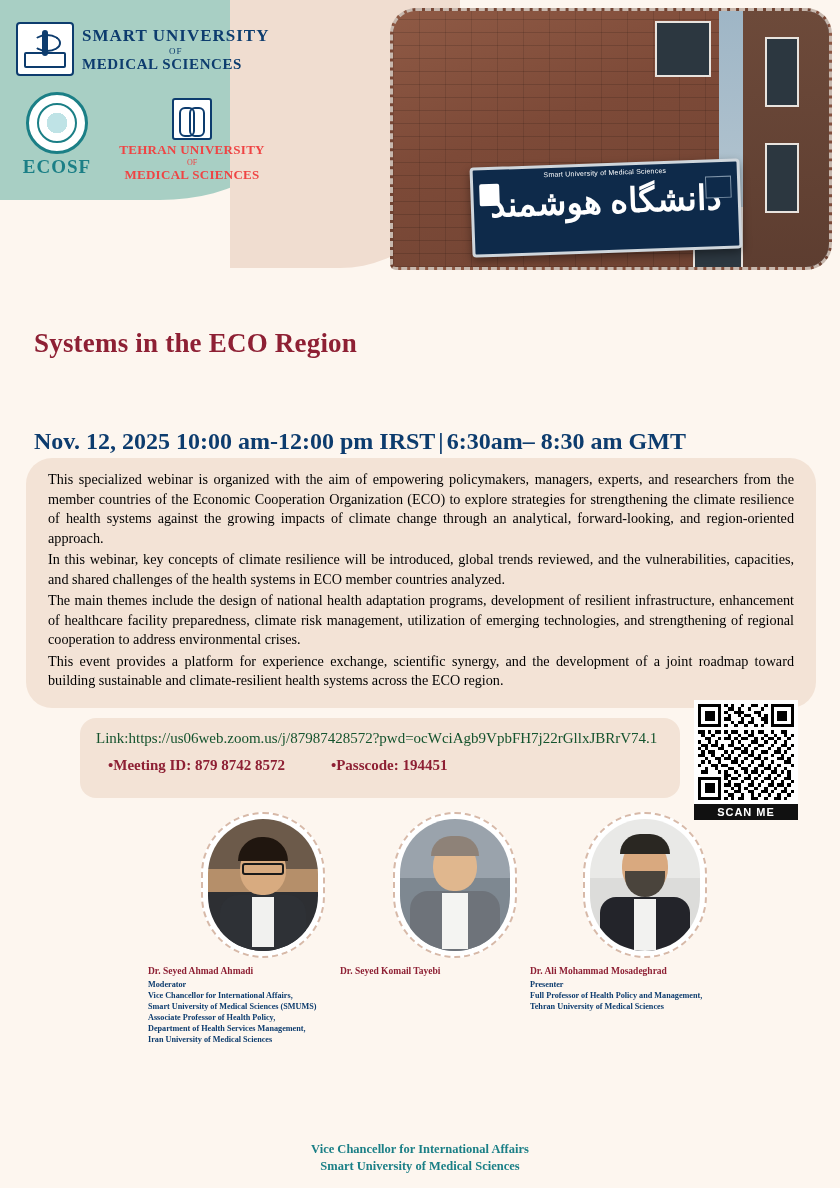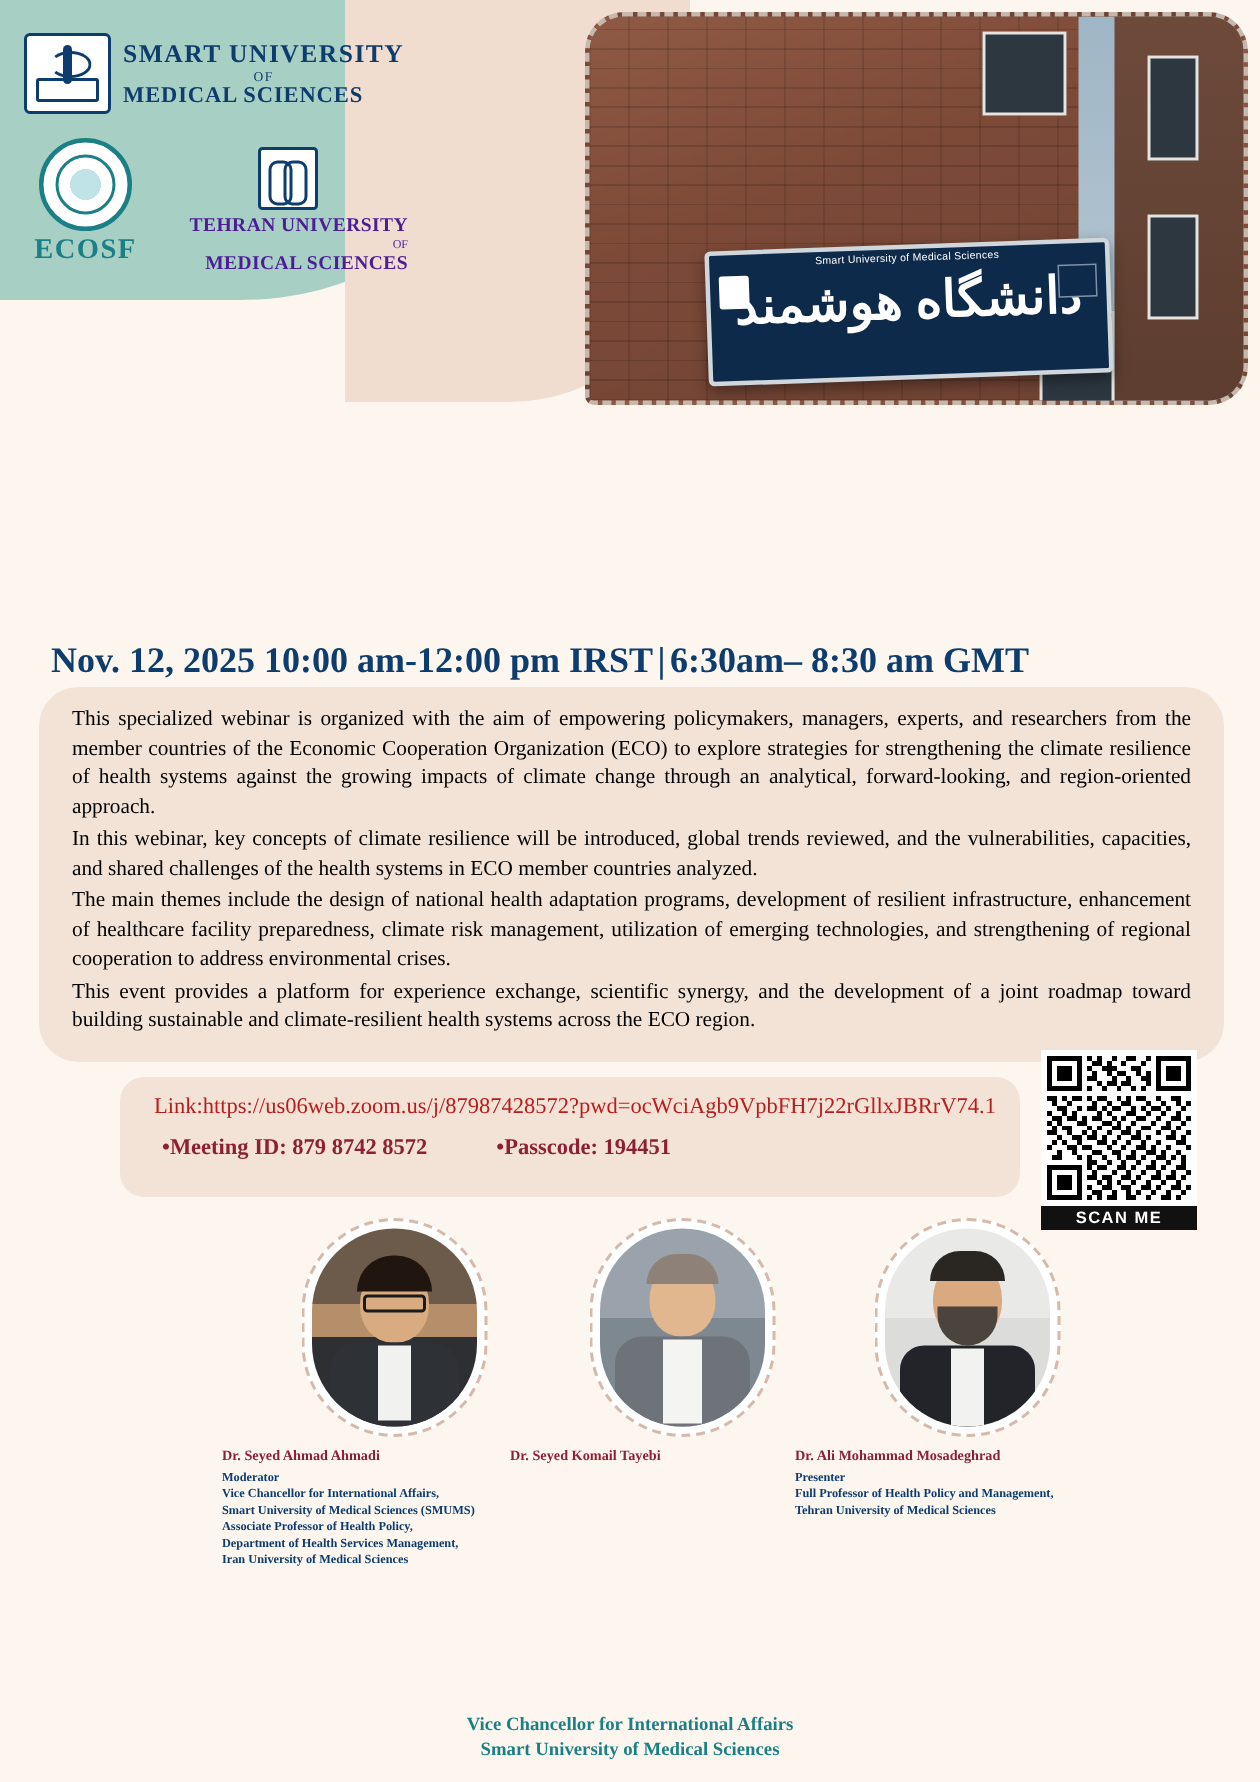--- a/index.html
+++ b/index.html
@@ -125,21 +125,21 @@
   .tums-mark {
     width:40px; height:42px; margin:0 auto 2px; position:relative;
     border:2px solid #0d3c6e; border-radius:3px; background:#fff;
   }
   .tums-mark:before, .tums-mark:after {
     content:""; position:absolute; top:7px; width:12px; height:26px;
     border:2px solid #0d3c6e; border-radius:6px;
   }
   .tums-mark:before { left:5px; }
   .tums-mark:after { right:5px; }
-  .tums-text { color:#4c1d95; font-family:"Liberation Serif", serif;text-align:right; }
+  .tums-text { color:#ef4444; font-family:"Liberation Serif", serif; }
   .tums-text .t1 { font-size:13px; font-weight:bold; letter-spacing:.3px; }
   .tums-text .t2 { font-size:8px; }
   .tums-text .t3 { font-size:13px; font-weight:bold; letter-spacing:.3px; }
 
   
   .title-wrap { position:absolute; top:322px; left:34px; width:470px; }
   .title-line {
     color:#8e2034; font-size:27px; font-weight:bold; line-height:42px;
     font-family:"Liberation Serif", serif;
     letter-spacing:.2px;
@@ -167,21 +167,21 @@
     font-family:"Liberation Serif", serif;
   }
 
   
   .link-panel {
     position:absolute; top:718px; left:80px; width:600px; height:80px;
     background:#f3e3d6; border-radius:16px;
     padding:12px 16px;
   }
   .link-text {
-    color:#b91c1c; font-size:15px; text-align:right; font-weight:normal;
+    color:#14532d; font-size:15px; text-align:left; font-weight:normal;
     font-family:"Liberation Serif", serif;
   }
   .link-meta {
     color:#8e2034; font-size:15px; font-weight:bold; margin-top:10px;
     display:flex; gap:46px; padding-left:12px;
     font-family:"Liberation Serif", serif;
   }
 
   
   .qr-wrap { position:absolute; top:700px; left:694px; width:116px; }
@@ -272,20 +272,21 @@
     <div class="tums-mark"></div>
     <div class="tums-text">
       <div class="t1">TEHRAN UNIVERSITY</div>
       <div class="t2">OF</div>
       <div class="t3">MEDICAL SCIENCES</div>
     </div>
   </div>
 </div>
 
 <div class="title-wrap">
+  <div class="title-line">Systems in the ECO Region</div>
 </div>
 
 <div class="datetime">
   <span>Nov. 12, 2025 10:00 am-12:00 pm IRST</span><span class="sep">|</span><span>6:30am– 8:30 am GMT</span>
 </div>
 
 <div class="body-panel">
   <p>This specialized webinar is organized with the aim of empowering policymakers, managers, experts, and researchers from the member countries of the Economic Cooperation Organization (ECO) to explore strategies for strengthening the climate resilience of health systems against the growing impacts of climate change through an analytical, forward-looking, and region-oriented approach.</p>
   <p>In this webinar, key concepts of climate resilience will be introduced, global trends reviewed, and the vulnerabilities, capacities, and shared challenges of the health systems in ECO member countries analyzed.</p>
   <p>The main themes include the design of national health adaptation programs, development of resilient infrastructure, enhancement of healthcare facility preparedness, climate risk management, utilization of emerging technologies, and strengthening of regional cooperation to address environmental crises.</p>

